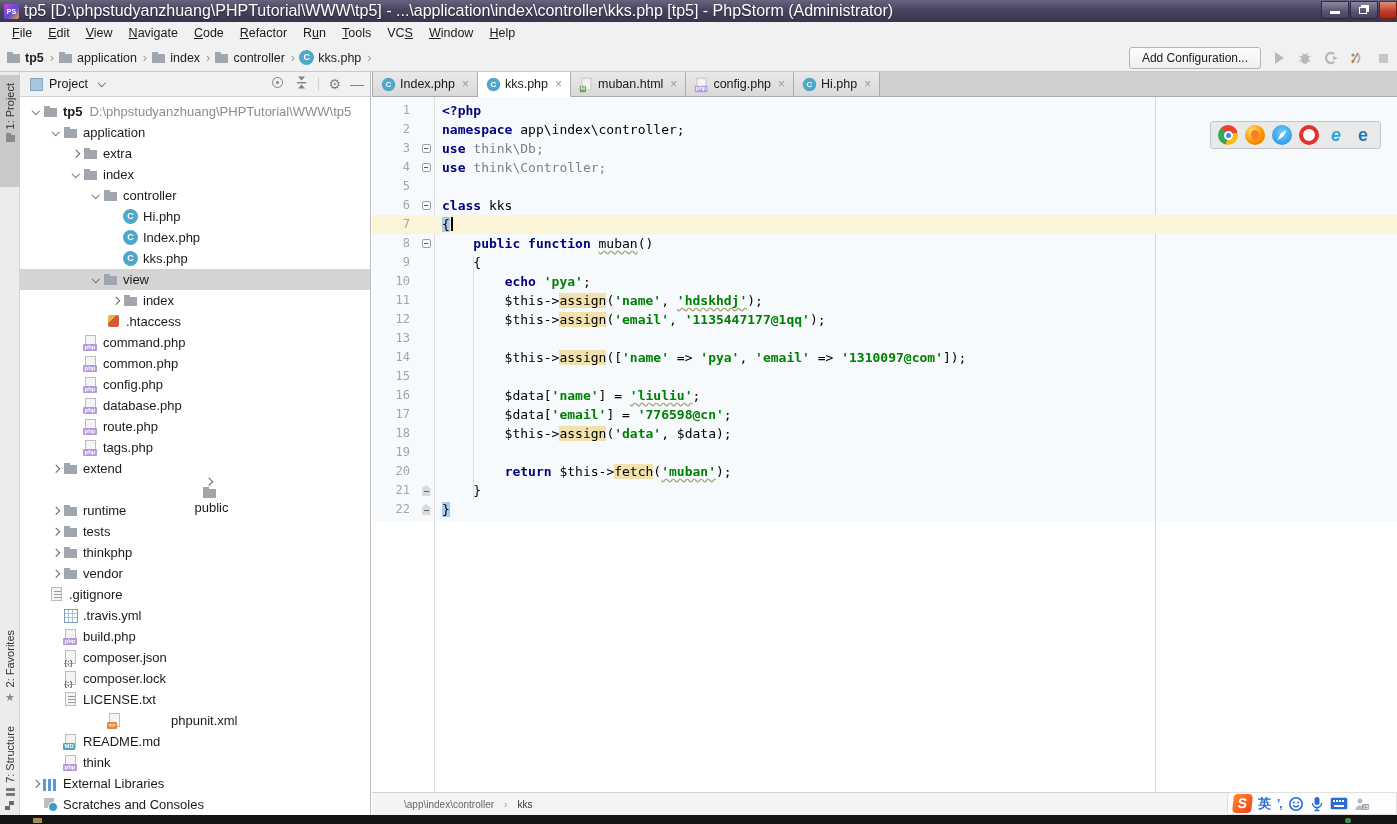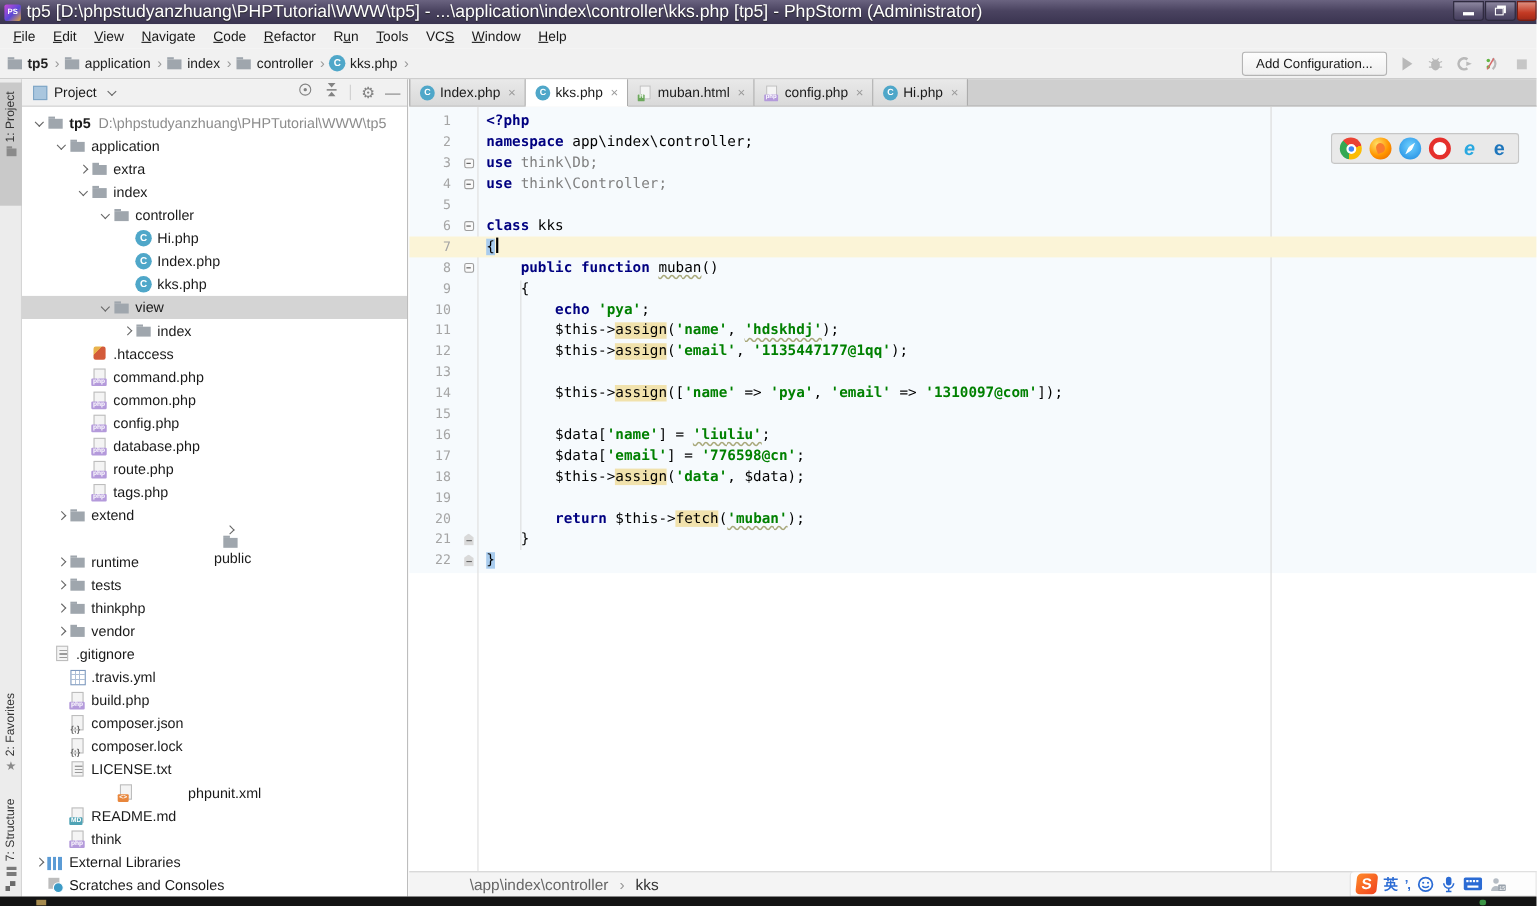--- a/index.html
+++ b/index.html
@@ -138,21 +138,21 @@
   .bi-firefox { background:radial-gradient(circle at 35% 30%,#FFE066,#FF9500 55%,#E66000); }
   .bi-firefox::after { content:""; position:absolute; left:6px; top:5px; width:8px; height:9px; border-radius:50% 50% 50% 0; background:#F97C2E; transform:rotate(-20deg); }
   .bi-safari { background:radial-gradient(circle at 50% 40%,#6FD0FF,#1B88E0); }
   .bi-safari::after { content:""; position:absolute; left:8px; top:3px; width:4px; height:14px; background:#fff; clip-path:polygon(50% 0,100% 50%,50% 100%,0 50%); transform:rotate(40deg); }
   .bi-opera { background:#fff; border:4.5px solid #E5302C; box-sizing:border-box; }
   .bi-ie { color:#29A8E0; font-weight:bold; font-size:18px; line-height:20px; font-style:italic; }
   .bi-edge { color:#1E76BC; font-weight:bold; font-size:18px; line-height:20px; }
 
   
   #editor-breadcrumb { position:absolute; left:0; right:0; bottom:0; height:23px; background:#F4F4F4;
-    border-top:1px solid #D2D2D2; display:flex; align-items:center; padding-left:55px; font-size:14px; color:#666; }
+    border-top:1px solid #D2D2D2; display:flex; align-items:center; padding-left:32px; font-size:10px; color:#666; }
   #editor-breadcrumb .name { color:#333; }
   #editor-breadcrumb .sep { margin:0 10px; color:#999; }
 
   
   #ime-bar { position:absolute; right:0; top:792px; width:170px; height:23px; background:#FDFDFD;
     border:1px solid #E0E0E0; border-radius:4px 0 0 0; display:flex; align-items:center; gap:6px; padding:0 5px; }
   #sogou-logo { width:19px; height:19px; border-radius:4px; background:linear-gradient(135deg,#FF8A2A,#F0421E); color:#fff;
     font-weight:bold; font-size:14px; line-height:19px; text-align:center; transform:skewX(-6deg); }
   #ime-lang { color:#2B6BD4; font-weight:bold; font-size:13px; }
   #ime-punct { color:#2B6BD4; font-weight:bold; font-size:12px; letter-spacing:-1px; }
@@ -356,21 +356,21 @@
           <span class="ic ic-folder"></span>
           <span class="tlabel">view</span>
         </div>
         <div class="trow" style="padding-left: 88px;">
           <span class="chev right">
             <i></i>
           </span>
           <span class="ic ic-folder"></span>
           <span class="tlabel">index</span>
         </div>
-        <div class="trow" style="padding-left: 48px; text-align: right;">
+        <div class="trow" style="padding-left: 71px; text-align: right;">
           <span class="chev "></span>
           <span class="ic ic-htaccess"></span>
           <span class="tlabel">.htaccess</span>
         </div>
         <div class="trow" style="padding-left: 48px;">
           <span class="chev "></span>
           <span class="ic ic-php">
             <span class="page"></span>
             <span class="chip chip-php">php</span>
           </span>

